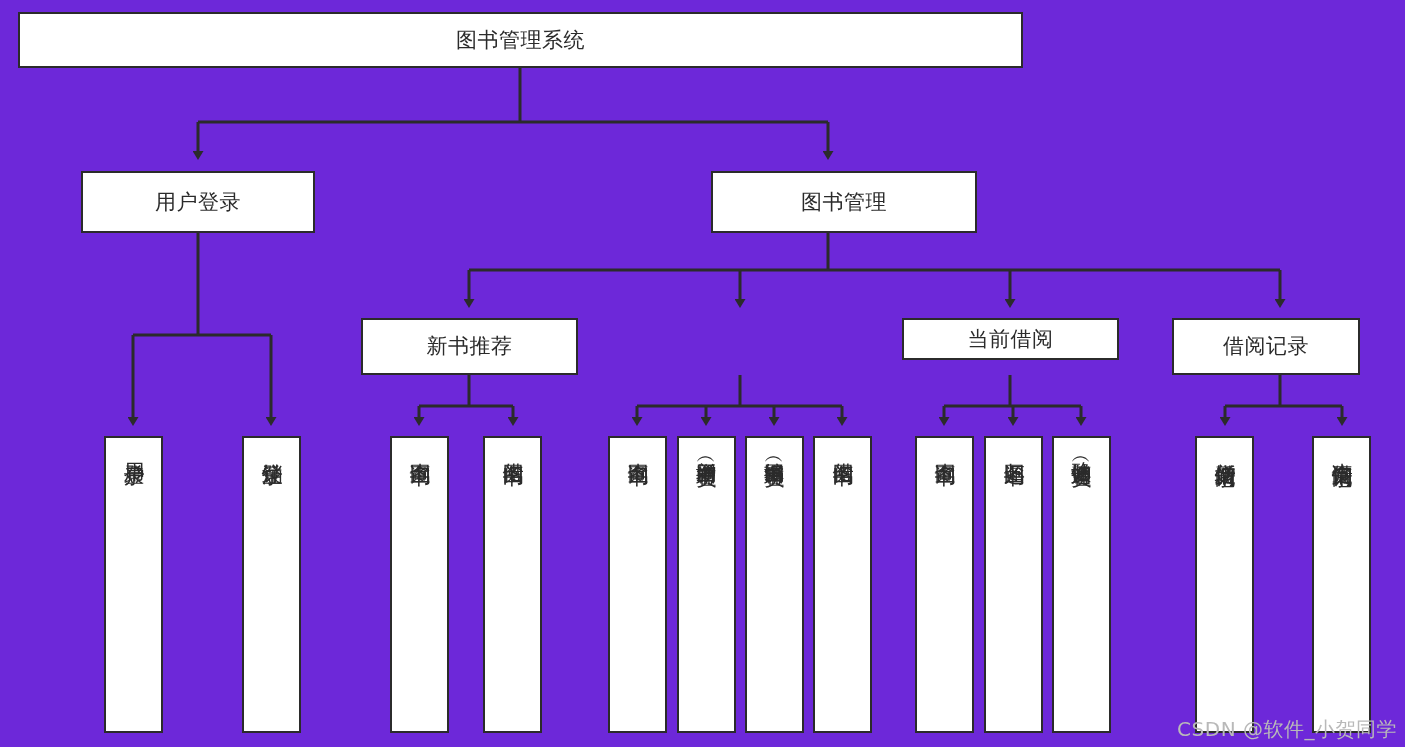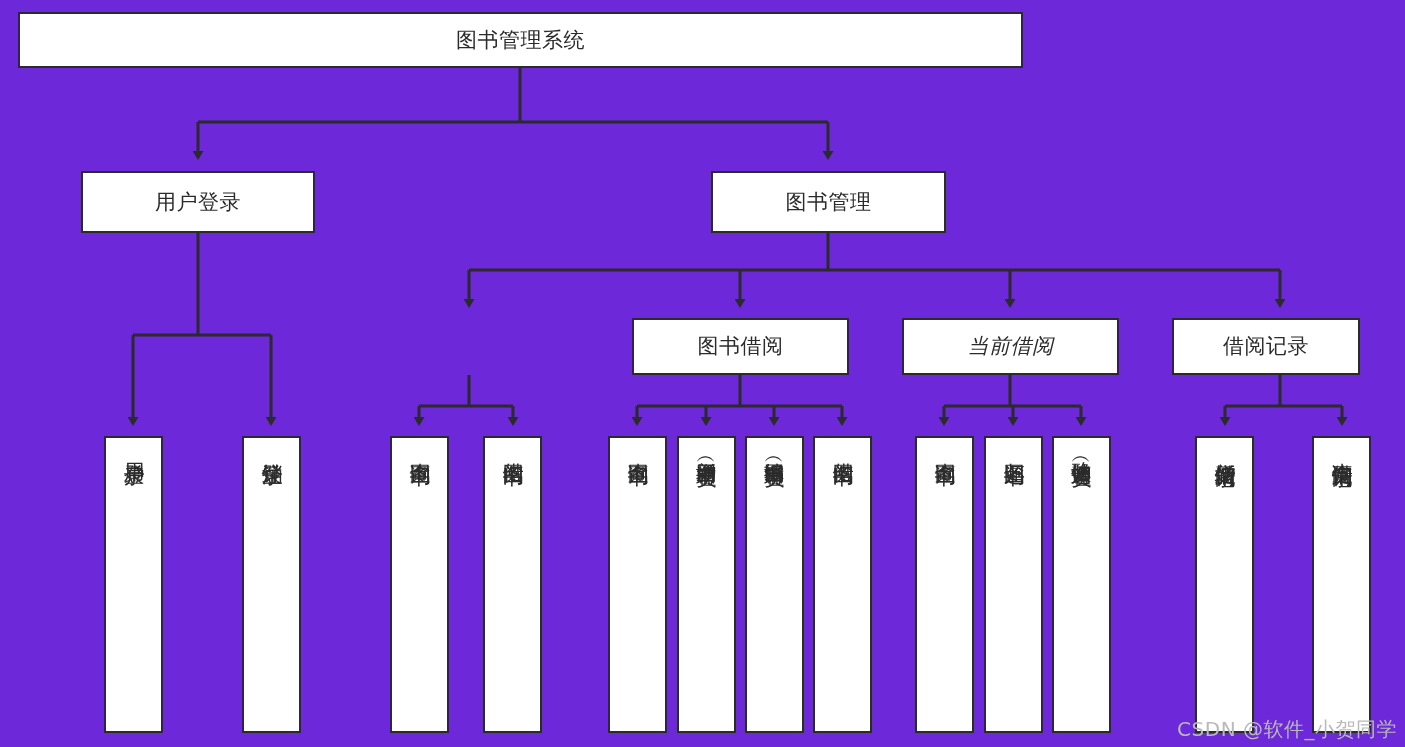--- a/index.html
+++ b/index.html
@@ -130,28 +130,28 @@
     </g>
   </svg>
 
   <div class="node root" style="left:18px; top:12px; width:1005px; height:56px;">
     <span class="node-label">图书管理系统</span>
   </div>
 
   <div class="node" style="left:81px; top:171px; width:234px; height:62px;">
     <span class="node-label">用户登录</span>
   </div>
-  <div class="node" style="left:711px; top:171px; width:235px; height:62px;font-family:Liberation Serif, serif;">
+  <div class="node" style="left:711px; top:171px; width:266px; height:62px;font-family:Liberation Serif, serif;">
     <span class="node-label">图书管理</span>
   </div>
 
-  <div class="node" style="left:632px; top:318px; width:217px; height:57px;">
-    <span class="node-label">图书借阅</span>
-  </div>
-  <div class="node" style="left:902px; top:318px; width:217px; height:57px;font-style:italic;">
+  <div class="node" style="left:361px; top:318px; width:217px; height:57px;">
+    <span class="node-label">新书推荐</span>
+  </div>
+  <div class="node" style="left:902px; top:318px; width:217px; height:42px;">
     <span class="node-label">当前借阅</span>
   </div>
   <div class="node" style="left:1172px; top:318px; width:188px; height:57px;">
     <span class="node-label">借阅记录</span>
   </div>
 
   <div class="node leaf" style="left:104px; top:436px; width:59px; height:297px;">
     <span class="node-label">用户登录</span>
   </div>
   <div class="node leaf" style="left:242px; top:436px; width:59px; height:297px;">

